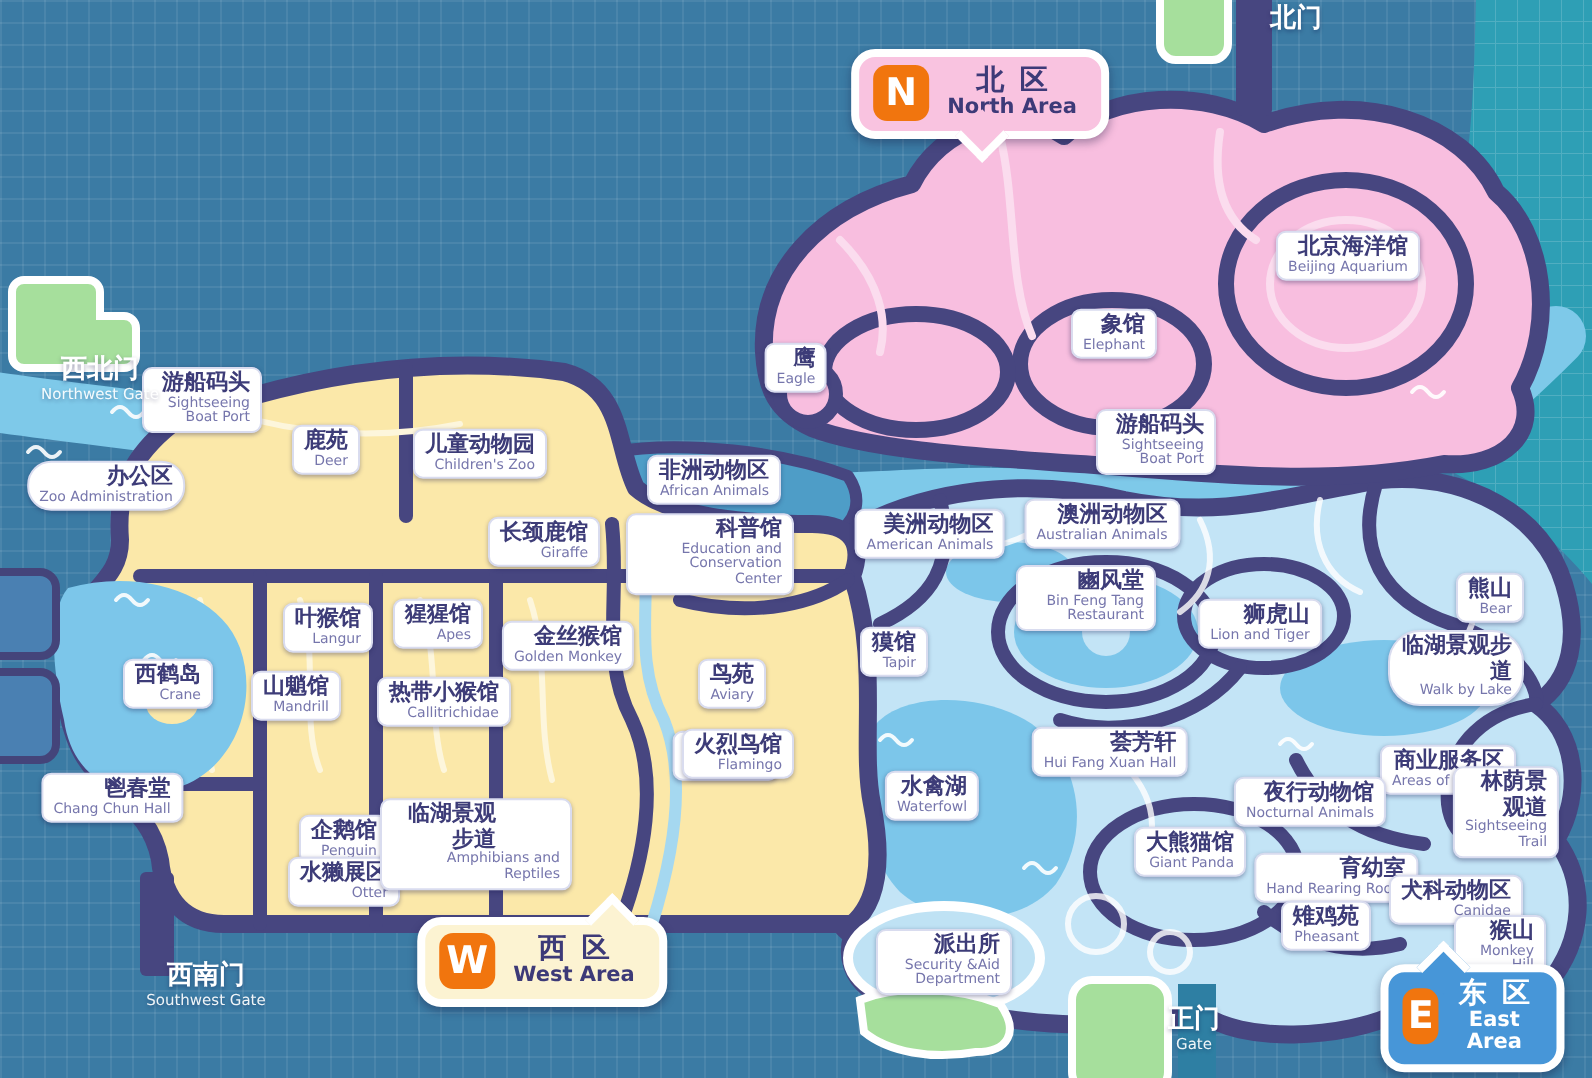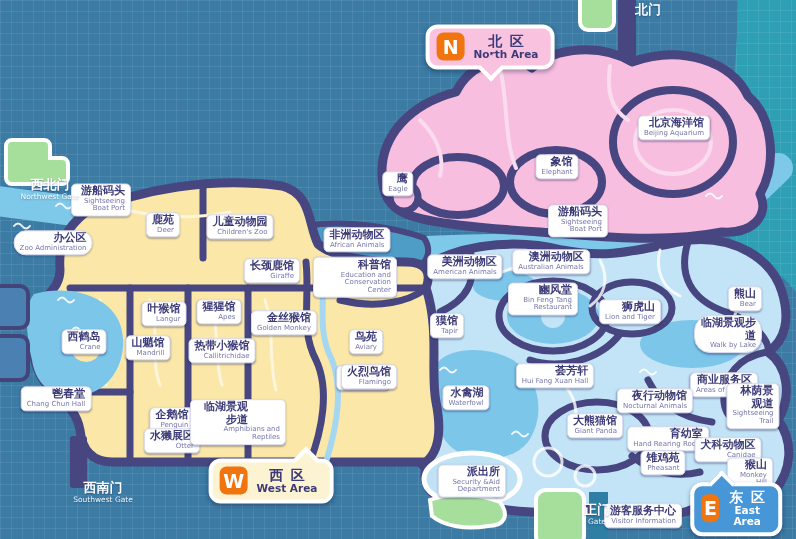--- a/index.html
+++ b/index.html
@@ -334,24 +334,20 @@
       <div class="en">Canidae</div>
     </div>
       <div class="poi" style="left: 750px; top: 474px;">
       <div class="zh">猴山</div>
       <div class="en">Monkey Hill</div>
     </div>
       <div class="poi" style="left: 472px; top: 481px;">
       <div class="zh">派出所</div>
       <div class="en" style="max-width: 56px;">Security &amp;Aid Department</div>
     </div>
-      <div class="poi" style="left: 643px; top: 516px;">
-      <div class="zh">游客服务中心</div>
-      <div class="en">Visitor Information</div>
-    </div>
       <div class="gate" style="left: 648px; top: 10px;">
       <div class="gzh">北门</div>
 
     </div>
       <div class="gate" style="left: 50px; top: 190px;">
       <div class="gzh">西北门</div>
       <div class="gen">Northwest Gate</div>
     </div>
       <div class="gate" style="left: 103px; top: 493px;">
       <div class="gzh">西南门</div>

